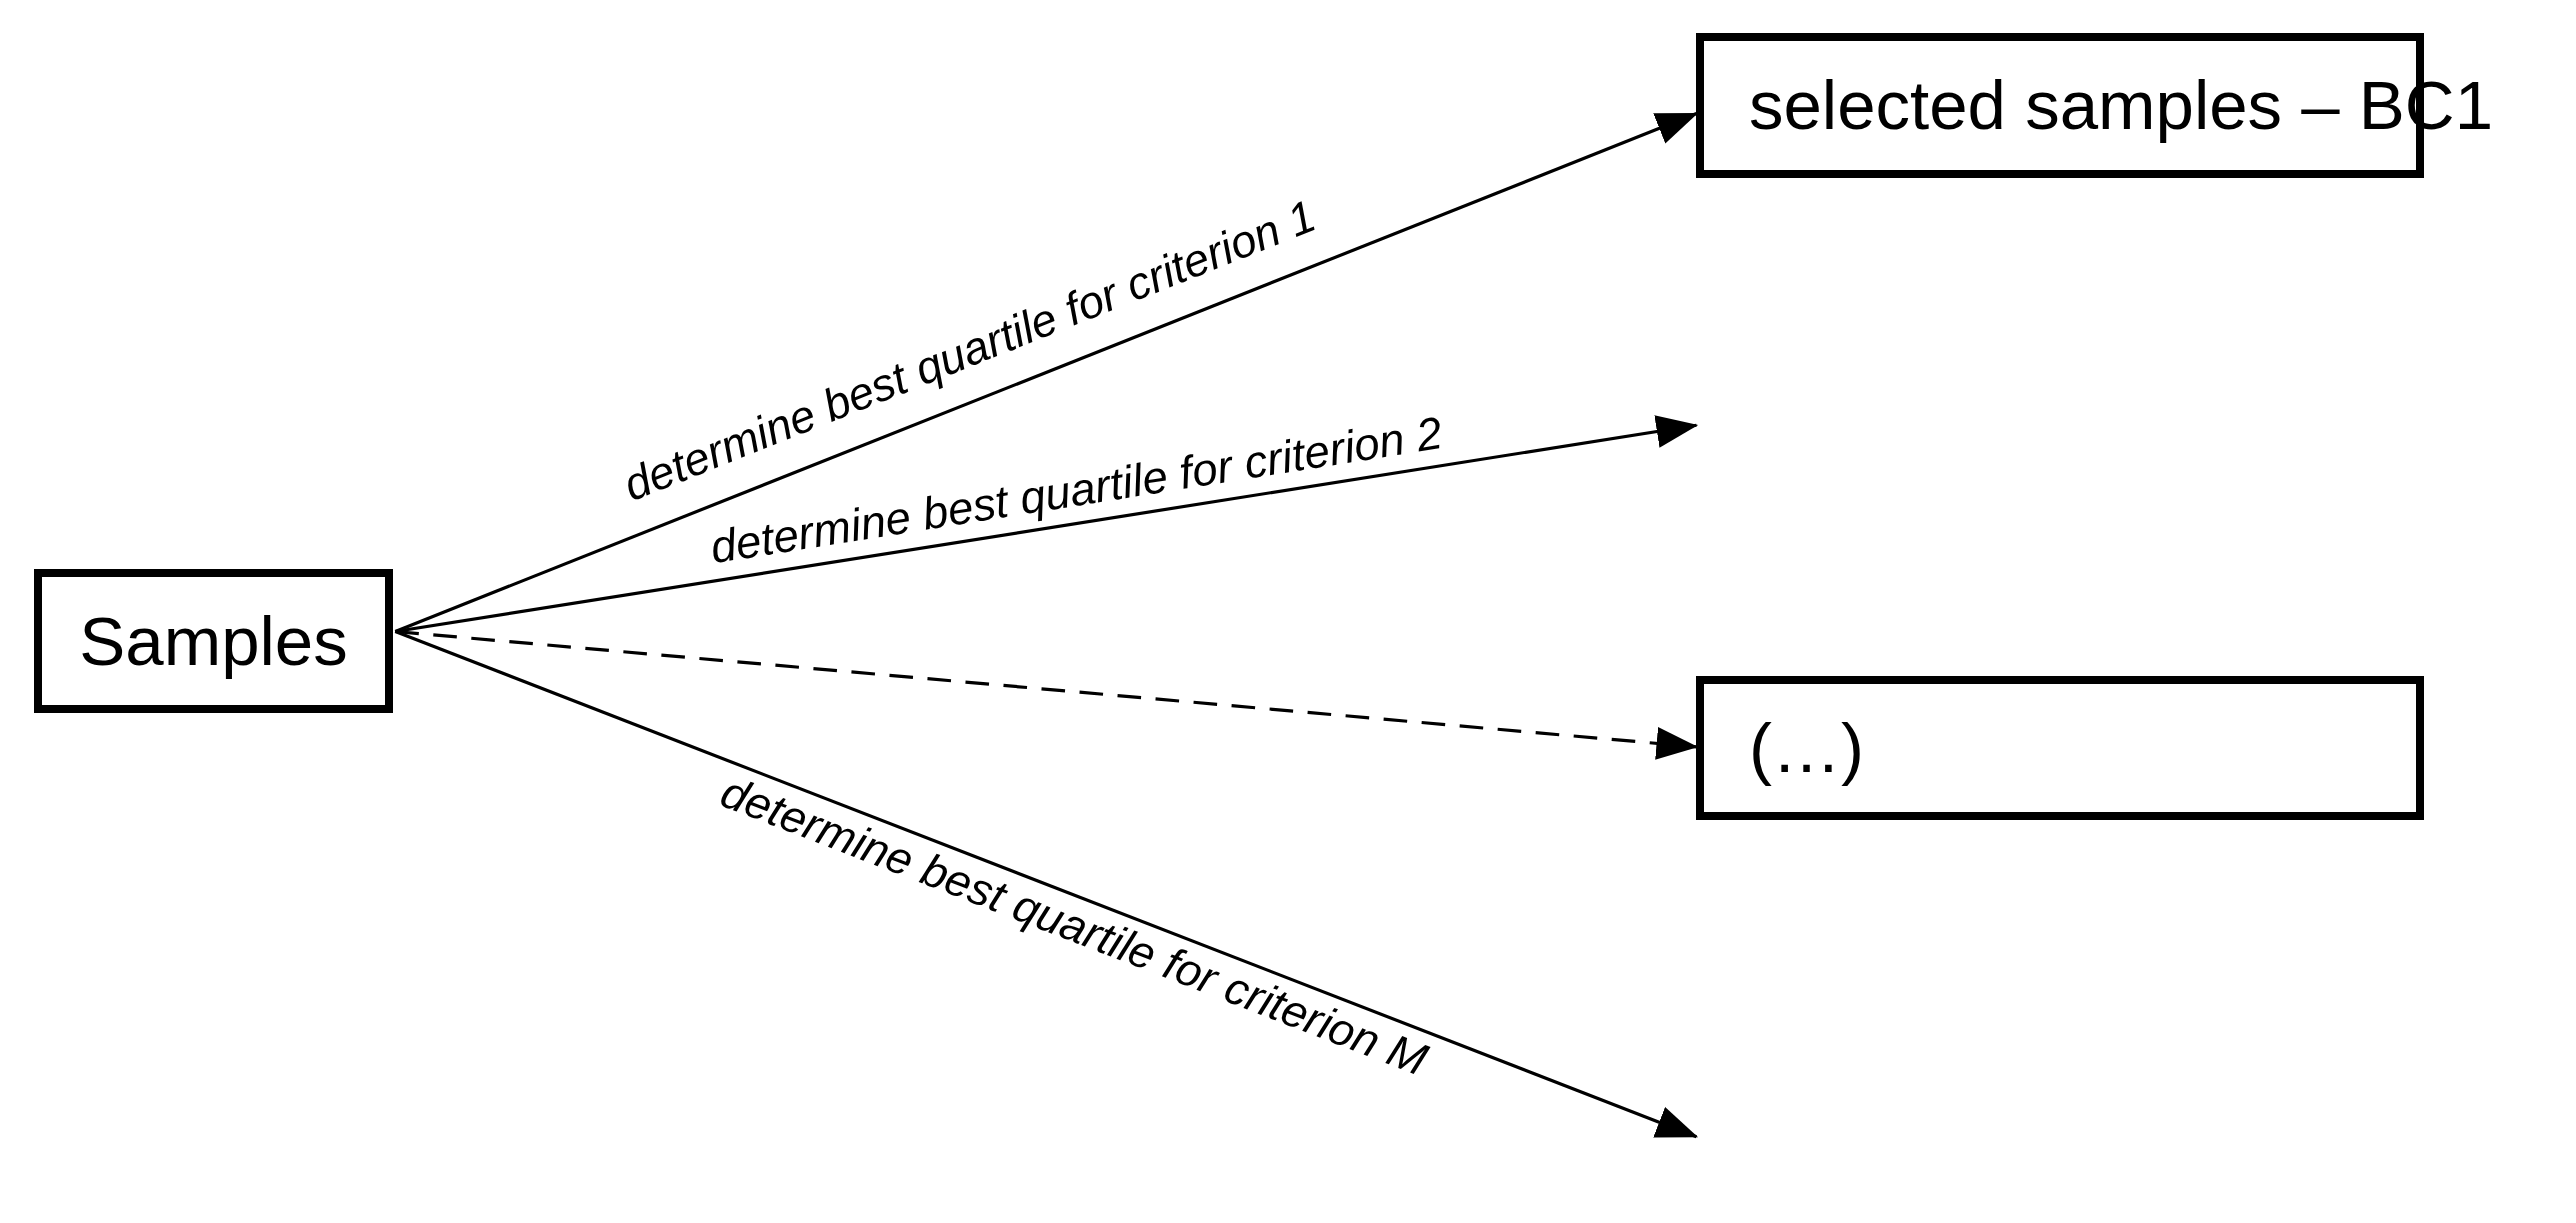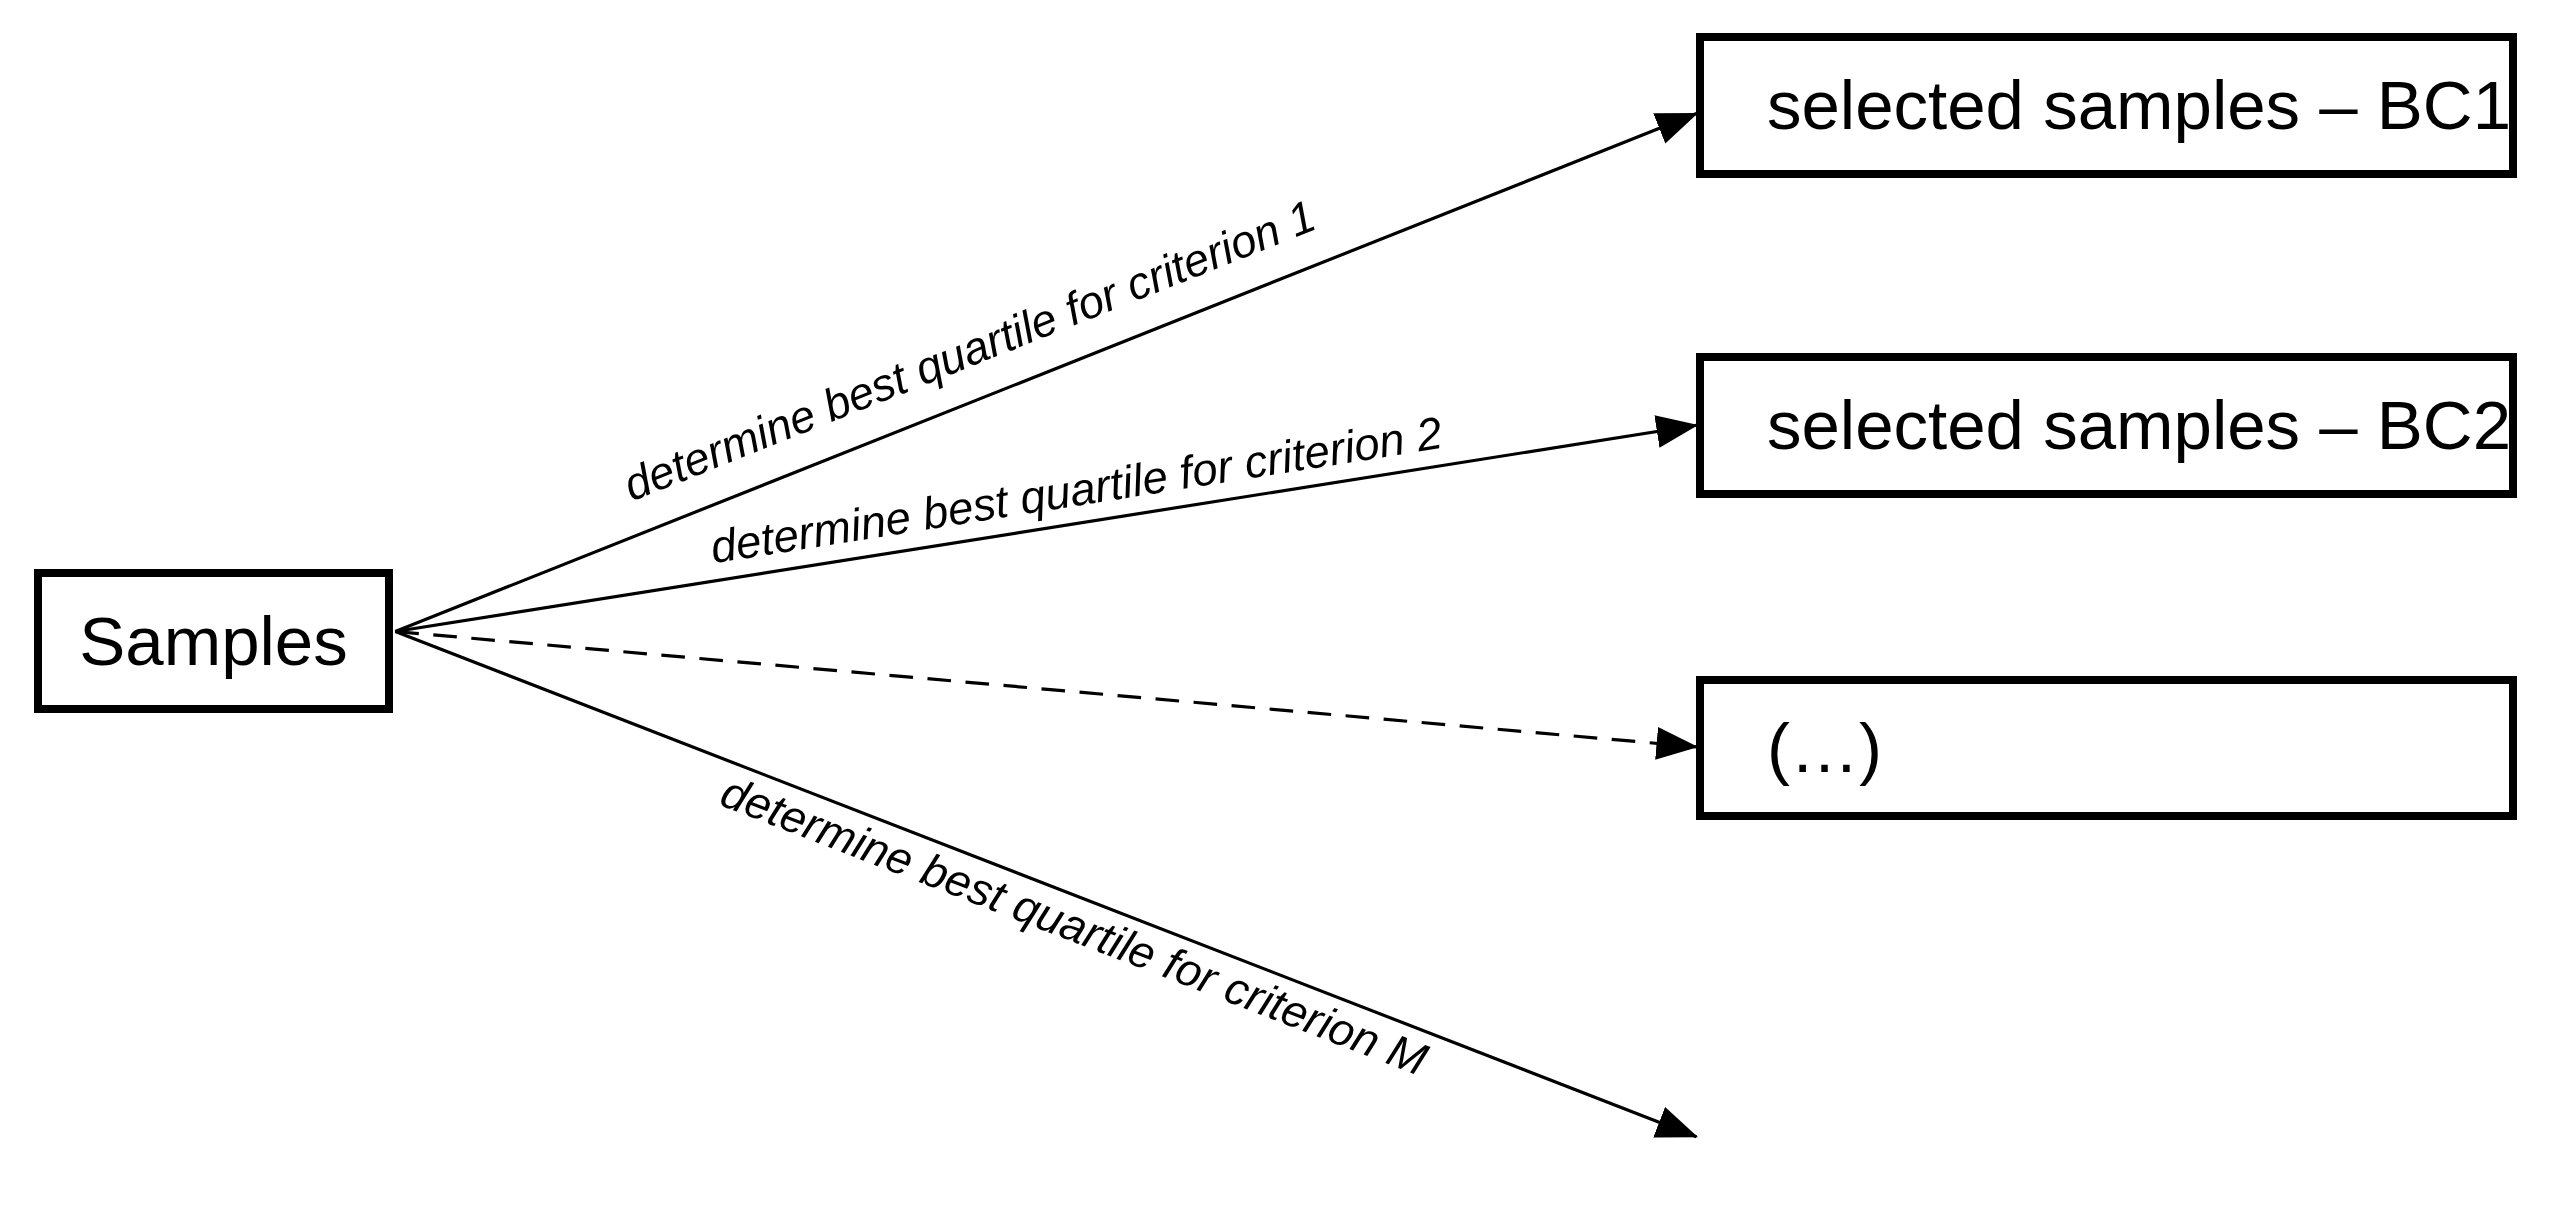--- a/index.html
+++ b/index.html
@@ -50,23 +50,23 @@
   .node.source {
     left: 34px;
     top: 557px;
     width: 359px;
     height: 144px;
     justify-content: center;
     margin-top: 12px;
   }
   .node.target {
     left: 1696px;
-    width: 821px;
+    width: 728px;
     justify-content: flex-start;
-    padding-left: 63px;
+    padding-left: 45px;
   }
   .node.t1 { top: 33px;   height: 145px; }
   .node.t2 { top: 353px;  height: 145px; }
   .node.t3 { top: 676px;  height: 144px; }
   .node.t4 { top: 1065px; height: 142px; }
 </style>
 </head>
 <body>
 
 <div class="canvas">
@@ -89,23 +89,20 @@
   </svg>
 
   <div class="node source">
     <span>Samples</span>
   </div>
 
   <div class="node target t1">
     <span>selected samples – BC1</span>
   </div>
 
-  <div class="node target t2">
-    <span>selected samples – BC2</span>
-  </div>
 
   <div class="node target t3">
     <span>(…)</span>
   </div>
 
 
 </div>
 
 
 </body></html>

